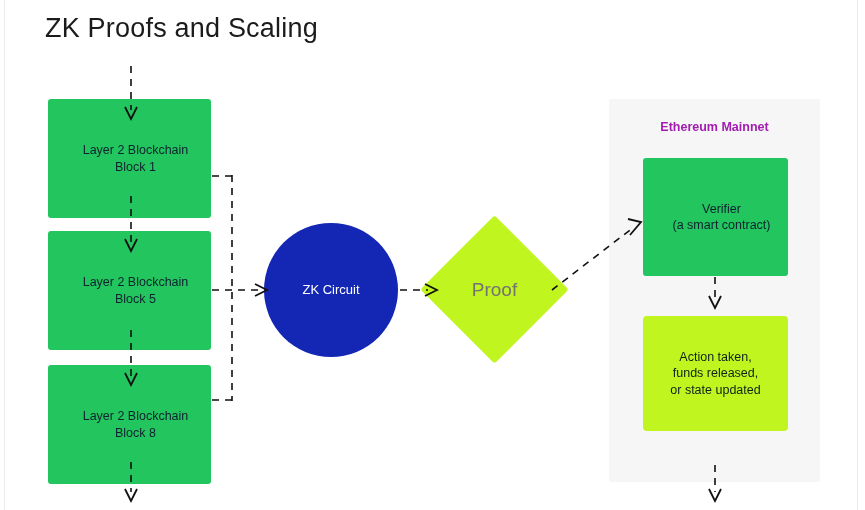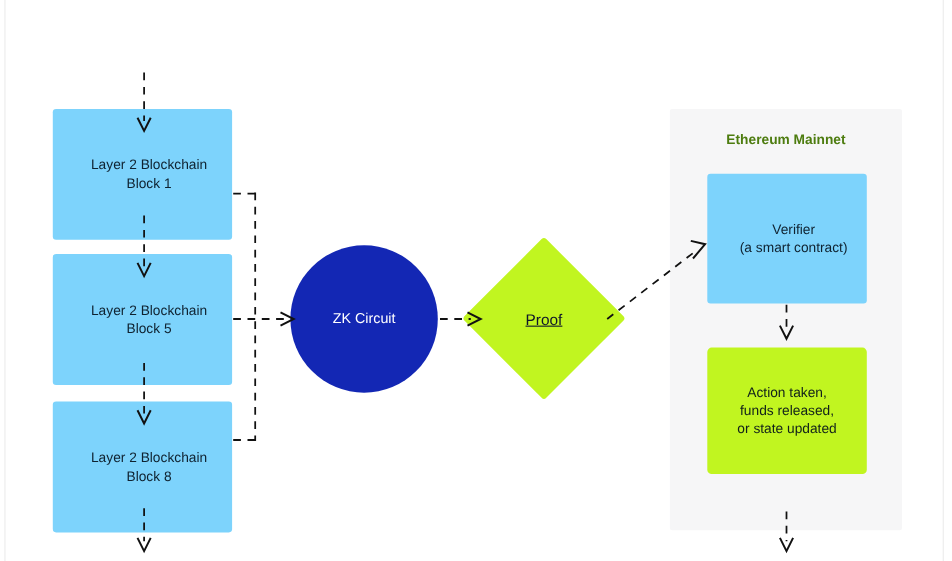--- a/index.html
+++ b/index.html
@@ -48,21 +48,21 @@
     box-sizing: border-box;
   }
   .node .line1,
   .node .line2,
   .node .line3 {
     display: block;
     line-height: 1.32;
   }
 
   .blockbox {
-    background: #7dd3fc;
+    background: #22c55e;
     border-radius: 3px;
     color: #0f2230;
     font-size: 12.5px;
     padding-left: 12px;
   }
   .blockbox .line2 { font-weight: normal; }
 
   .circle {
     background: #1327b4;
     border-radius: 50%;
@@ -84,24 +84,23 @@
     border-radius: 3px;
   }
   .diamond-label {
     position: absolute;
     left: 0; top: 0;
     width: 100%;
     height: 100%;
     display: flex;
     align-items: center;
     justify-content: center;
-    color: #0f172a;
-    font-size: 14px;
+    color: #737373;
+    font-size: 19px;
     font-weight: 500;
-    text-decoration: underline;
   }
 
   .greenbox {
     background: #c1f520;
     border-radius: 4px;
     color: #11201b;
     font-size: 12.5px;
   }
 
   
@@ -115,37 +114,38 @@
     border-radius: 2px;
   }
   #mainnet-title {
     position: absolute;
     left: 609px;
     top: 120px;
     width: 211px;
     text-align: center;
     font-size: 12.5px;
     font-weight: bold;
-    color: #4d7c0f;
+    color: #a21caf;
   }
 
   
   .conn {
     position: absolute;
   }
   .conn svg { display: block; overflow: visible; }
 </style>
 </head>
 <body>
 
 <div id="canvas">
 
   <div class="page-rule left"></div>
   <div class="page-rule right"></div>
 
+  <div id="title">ZK Proofs and Scaling</div>
 
   <div id="mainnet-panel"></div>
   <div id="mainnet-title">Ethereum Mainnet</div>
 
   <div class="node blockbox" style="left:48px; top:99px; width:163px; height:119px;">
     <span class="line1">Layer 2 Blockchain</span>
     <span class="line2">Block 1</span>
   </div>
 
   <div class="node blockbox" style="left:48px; top:231px; width:163px; height:119px;">

